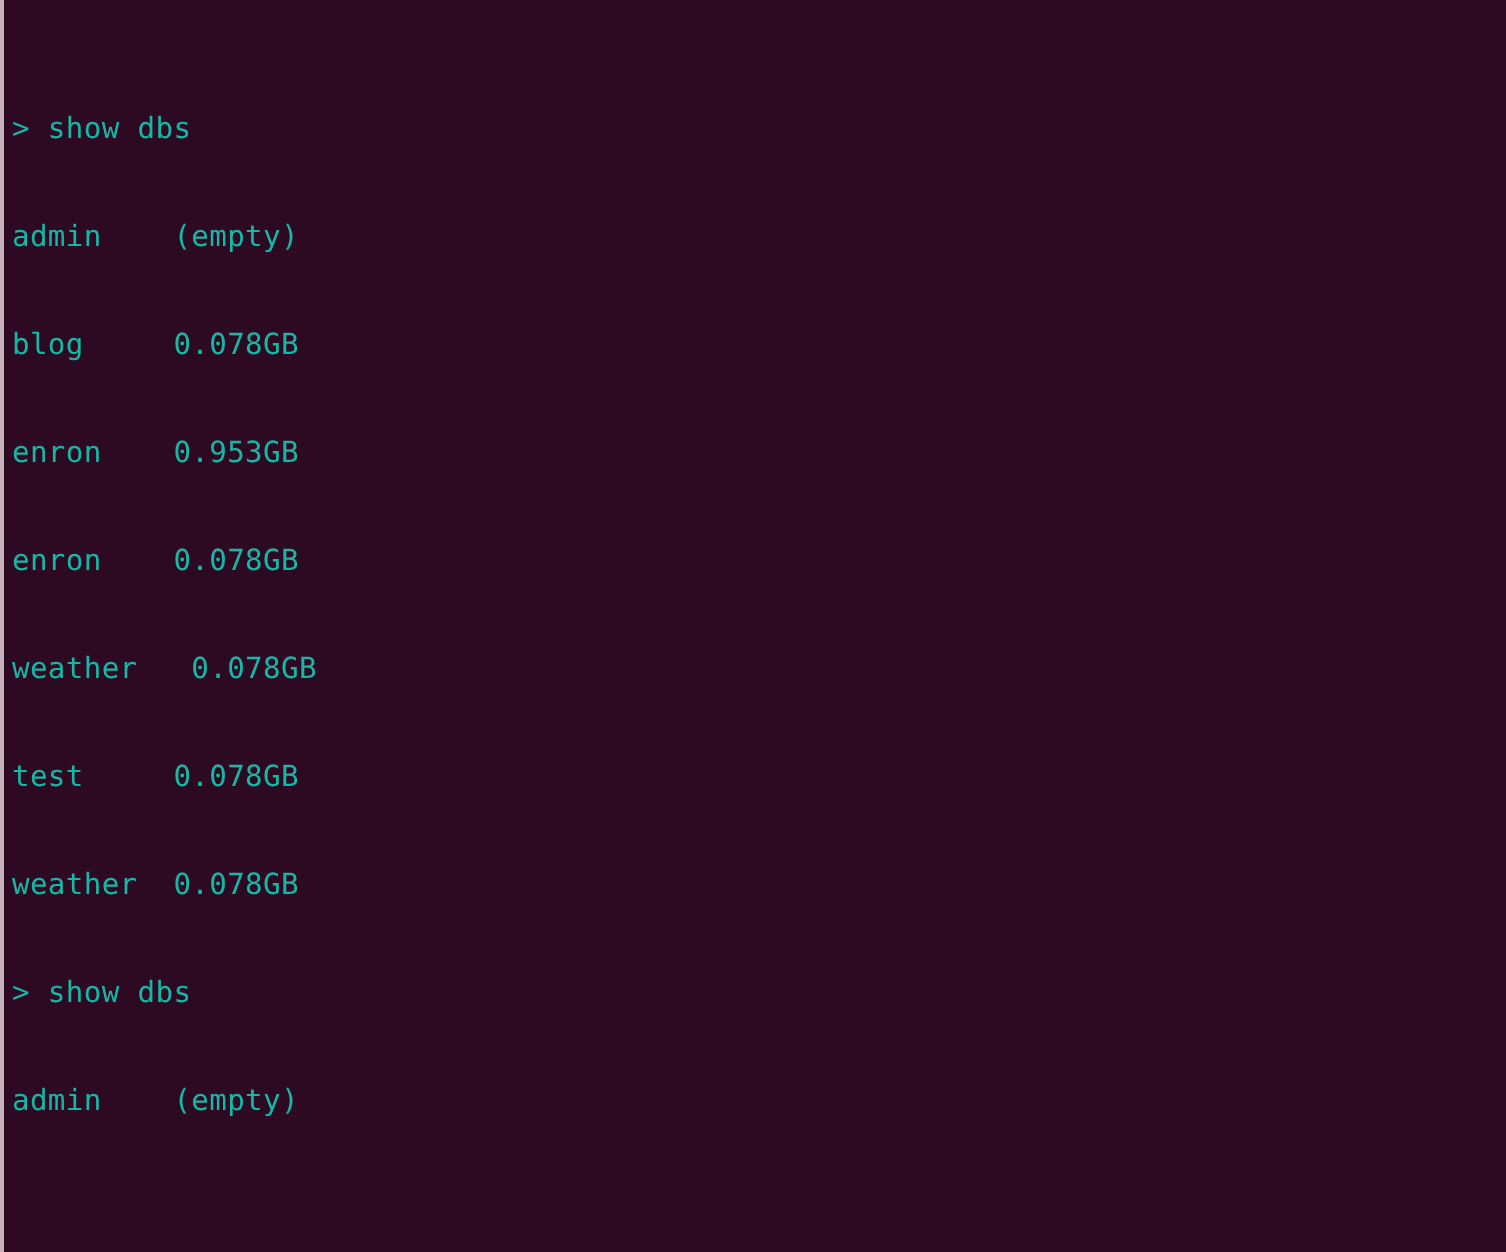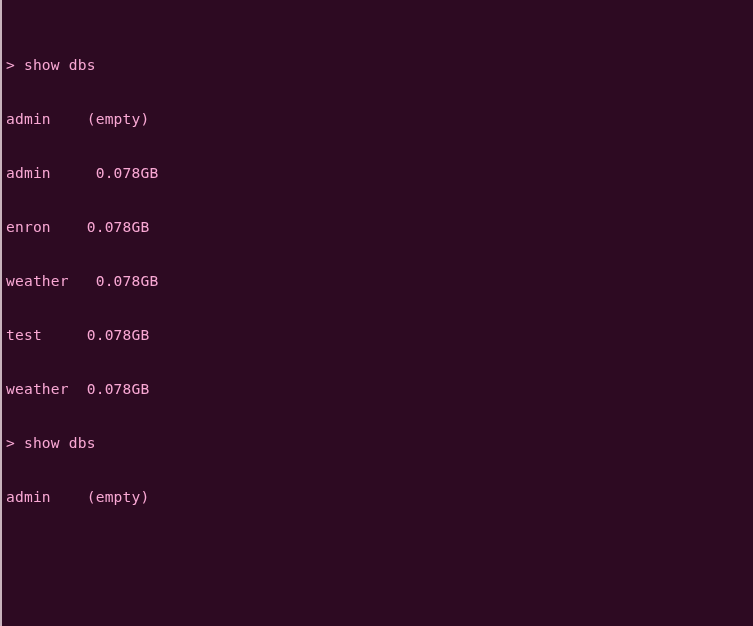--- a/index.html
+++ b/index.html
@@ -11,21 +11,21 @@
     position: relative;
     width: 753px;
     height: 626px;
     background: #2d0a22;
     overflow: hidden;
     box-sizing: border-box;
     border-left: 2px solid #c8b3bd;
     font-family: "DejaVu Sans Mono", "Liberation Mono", monospace;
     font-size: 14.6px;
     line-height: 18px;
-    color: #f9a8d4;
+    color: #14b8a6;
   }
   .screen {
     padding: 2px 0 0 4px;
     white-space: pre;
     tab-size: 8;
     -moz-tab-size: 8;
   }
   .line {
     height: 18px;
     line-height: 18px;
@@ -34,21 +34,22 @@
   }
 </style>
 </head>
 <body>
 
 <div id="terminal">
   <div class="screen">
 
     <div class="line">&gt; show dbs</div>
     <div class="line">admin    (empty)</div>
-    <div class="line">admin     0.078GB</div>
+    <div class="line">blog     0.078GB</div>
+    <div class="line">enron    0.953GB</div>
     <div class="line">enron    0.078GB</div>
     <div class="line">weather   0.078GB</div>
     <div class="line">test     0.078GB</div>
     <div class="line">weather  0.078GB</div>
     <div class="line">&gt; show dbs</div>
     <div class="line">admin    (empty)</div>
     
     
     
     

